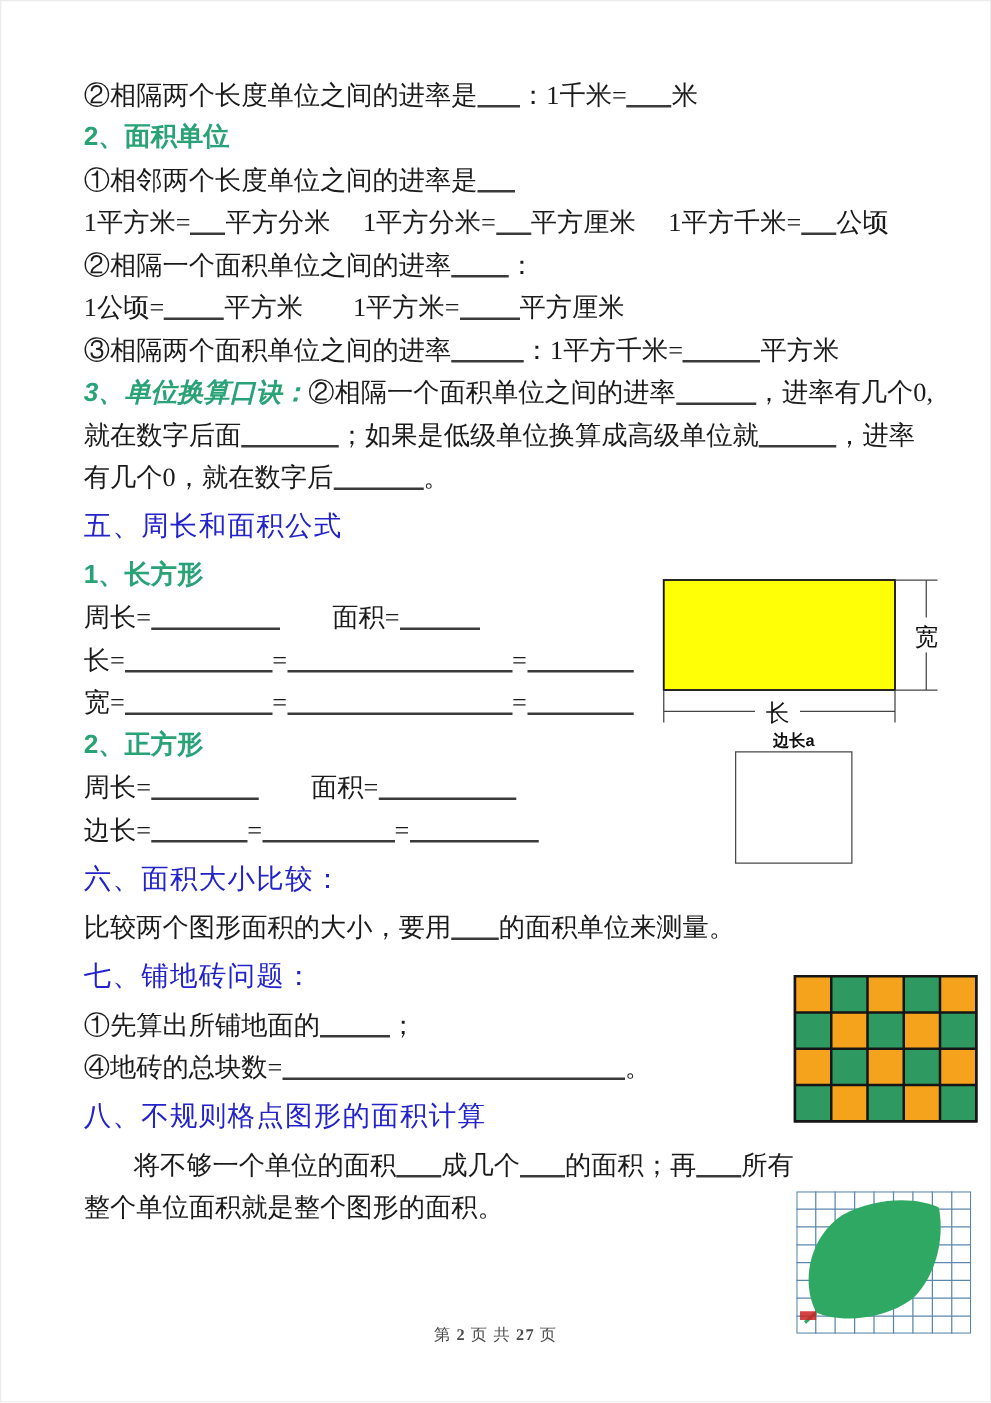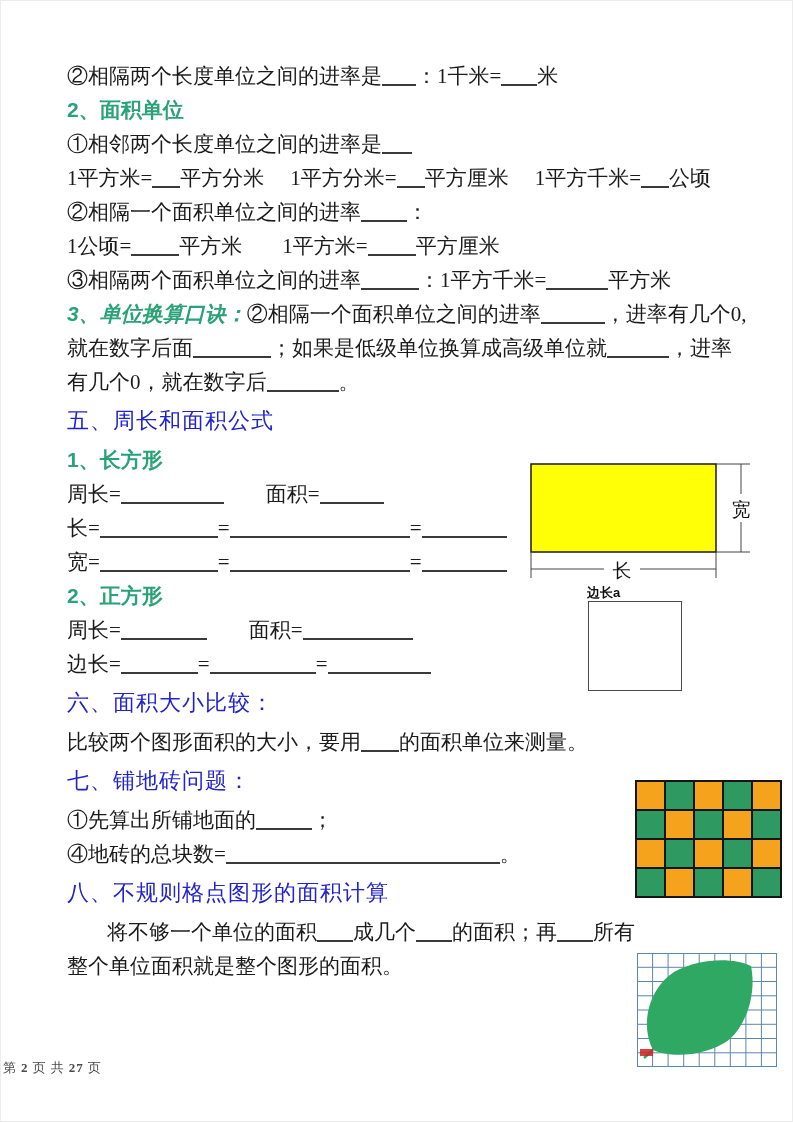--- a/index.html
+++ b/index.html
@@ -22,30 +22,30 @@
   }
   .line.h2{
     font-weight:bold;color:var(--teal);
     font-family:"Liberation Sans","DejaVu Sans",sans-serif;font-size:21px;
   }
   .seg-blank{display:inline-block;height:1px;border-bottom:2px solid var(--rule);vertical-align:-3px;}
   .seg-gap{display:inline-block;height:1px;}
   .lead-teal{color:var(--teal);font-weight:bold;font-family:"Liberation Sans","DejaVu Sans",sans-serif;font-style:italic;}
   .fig{position:absolute;}
   .fig-rect{left:525px;top:455px;}
-  .fig-square{left:586px;top:584px;width:96px;}
+  .fig-square{left:586px;top:584px;width:96px;text-align:center;}
   .side-label{display:block;font-family:"Liberation Sans","DejaVu Sans",sans-serif;
     font-weight:bold;font-size:13px;color:#111;height:16px;line-height:16px;}
   .square-box{width:92px;height:88px;border:1.5px solid #4a4a4a;background:#fff;margin:0 auto;}
   .fig-checker{left:634px;top:779px;display:grid;grid-template-columns:repeat(5,27px);
     grid-auto-rows:27px;gap:2px;background:#151515;border:2px solid #151515;width:max-content;}
   .cb-cell{width:27px;height:27px;}
   .fig-leaf{left:636px;top:952px;}
   .footer{
-    position:absolute;left:0;top:1058px;width:100%;text-align:left;
+    position:absolute;left:0;top:1058px;width:100%;text-align:center;
     font-size:13px;color:#4a4a4a;letter-spacing:1px;
   }
   .footer .num{font-weight:bold;margin:0 2px;}
   .footer span{margin:0 2px;}
   svg text{font-family:"Liberation Serif","DejaVu Serif",serif;}
 </style>
 </head>
 <body>
 
 <div class="page">

